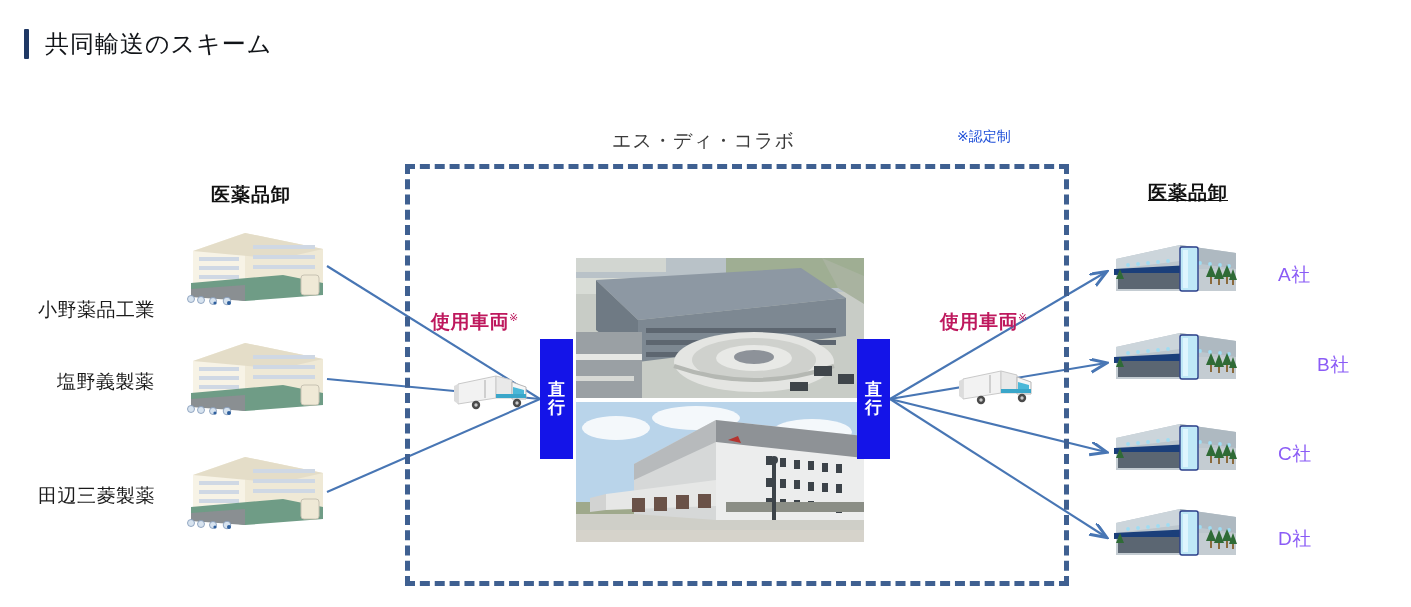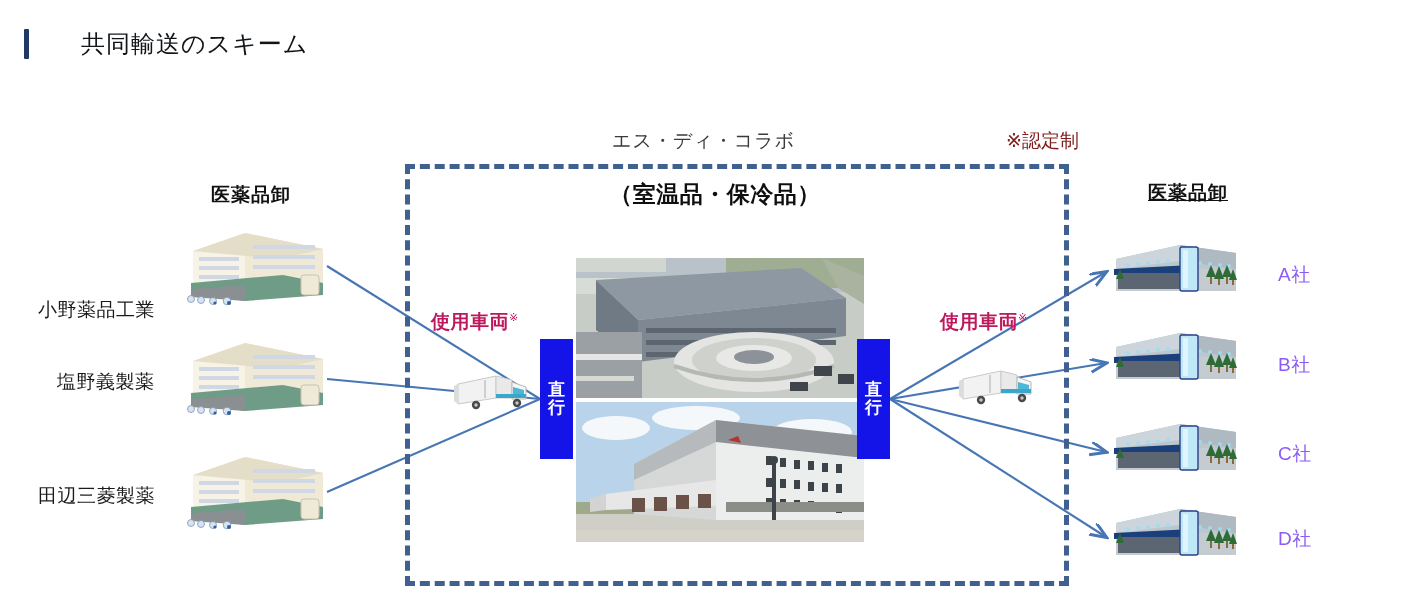--- a/index.html
+++ b/index.html
@@ -30,21 +30,20 @@
     height: 30px;
     background: #1f3864;
     border-radius: 1px;
   }
   #title-text {
     font-size: 24px;
     font-weight: 400;
     letter-spacing: 1px;
     color: #111418;
     white-space: nowrap;
-    margin-left: 36px;
   }
 
   
   #diagram {
     position: absolute;
     left: 0;
     top: 0;
     width: 1411px;
     height: 514px;
   }
@@ -72,24 +71,24 @@
     position: absolute;
     left: 612px;
     top: 128px;
     font-size: 19px;
     color: #3a3a3a;
     letter-spacing: 1px;
     white-space: nowrap;
   }
   #certification-note {
     position: absolute;
-    left: 1006px;
+    left: 957px;
     top: 128px;
-    font-size: 19px;
-    color: #7f1d1d;
+    font-size: 14px;
+    color: #1d4ed8;
     white-space: nowrap;
   }
 
   
   .col-header {
     position: absolute;
     font-size: 19px;
     font-weight: bold;
     color: #111;
     white-space: nowrap;
@@ -200,21 +199,21 @@
   
   .wholesaler-label {
     position: absolute;
     left: 1278px;
     font-size: 19px;
     color: #8b5cf6;
     white-space: nowrap;
     letter-spacing: 0.5px;
   }
   #wholesaler-label-0 { top: 262px; }
-  #wholesaler-label-1 { top: 352px; }
+  #wholesaler-label-1 { top: 352px; margin-left: 39px; }
   #wholesaler-label-2 { top: 441px; }
   #wholesaler-label-3 { top: 526px; }
 </style>
 </head>
 <body>
 
 <div id="title-row">
   <div id="title-accent"></div>
   <div id="title-text">共同輸送のスキーム</div>
 </div>
@@ -243,21 +242,20 @@
   </svg>
 
   <div id="collab-box"></div>
   <div id="collab-caption">エス・ディ・コラボ</div>
   <div id="certification-note">※認定制</div>
 
   <div id="maker-header" class="col-header">医薬品卸</div>
   <div id="wholesaler-header" class="col-header">医薬品卸</div>
 
   <div id="terminal-heading">
-    <div>（室温品・保冷品）</div>
   </div>
 
   <div id="photo-aerial" class="photo">
     <svg viewBox="0 0 288 140" xmlns="http://www.w3.org/2000/svg">
       <rect width="288" height="140" fill="#c8ccc6"></rect>
       <rect width="288" height="34" fill="#b9c2c8"></rect>
       <rect y="20" width="120" height="16" fill="#d8dcd6"></rect>
       <rect x="150" y="0" width="138" height="30" fill="#9fae93"></rect>
       <path d="M20 22 L225 10 L270 40 L62 62 Z" fill="#8d98a3"></path>
       <path d="M20 22 L62 62 L62 104 L20 72 Z" fill="#6f7a84"></path>

